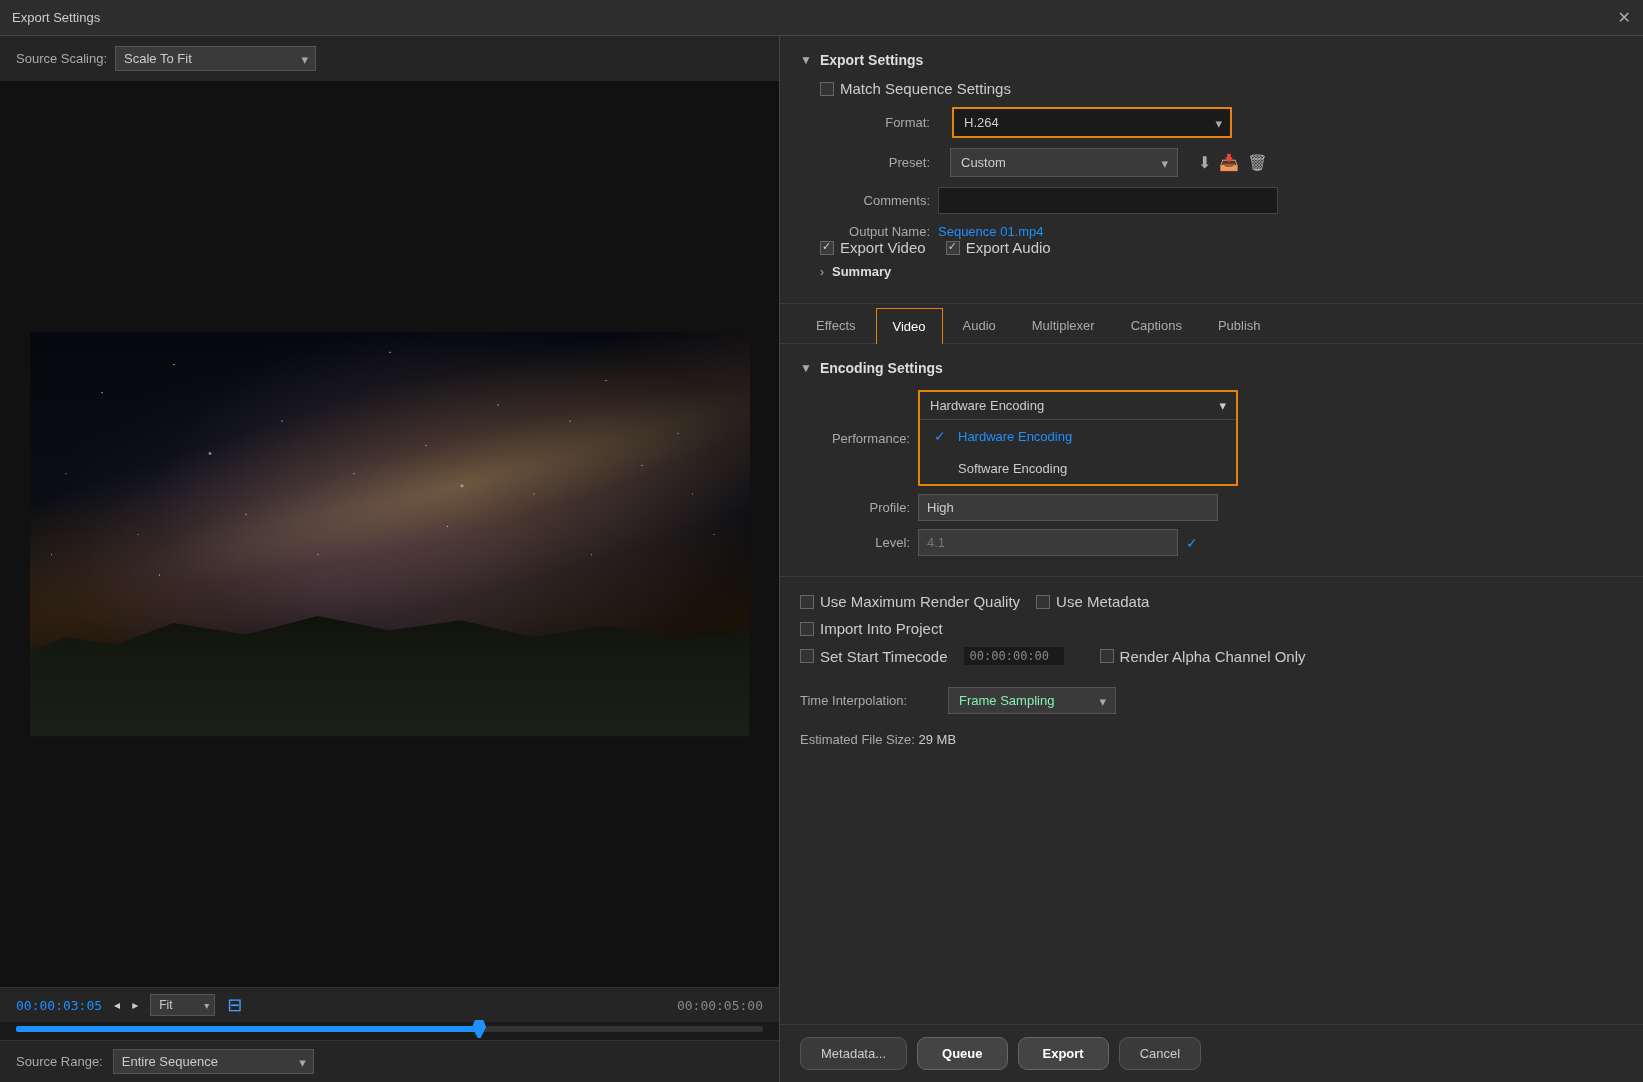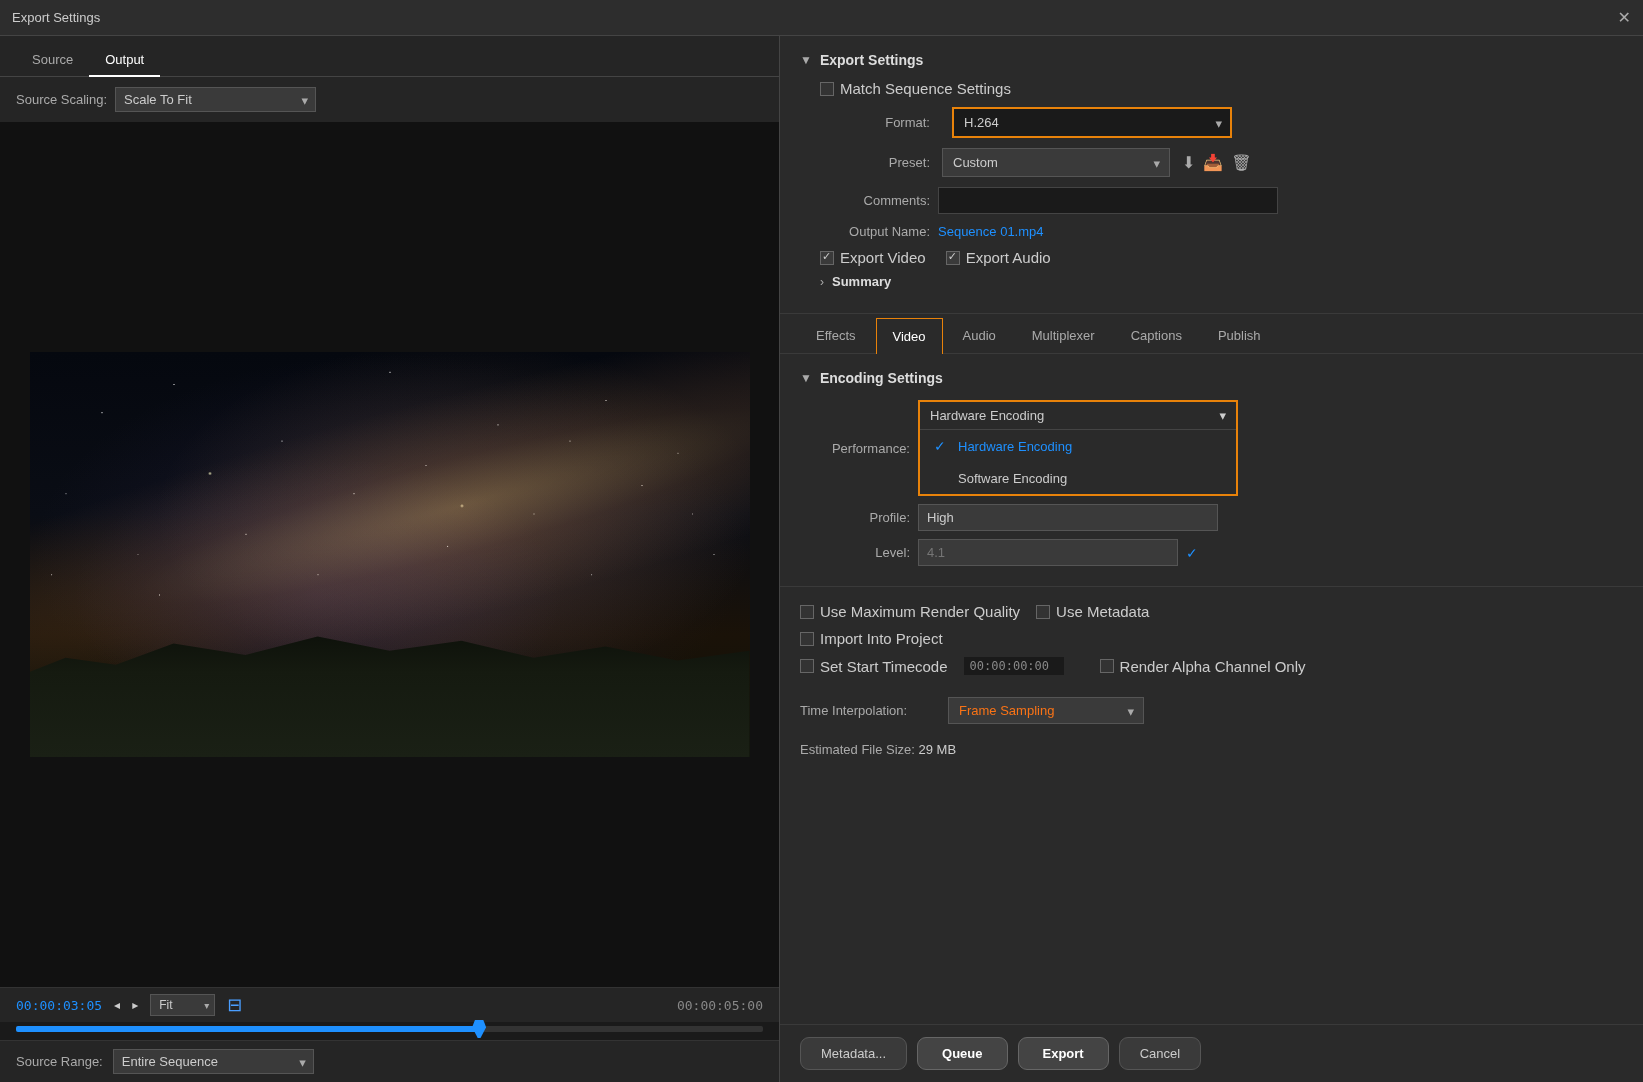--- a/index.html
+++ b/index.html
@@ -340,21 +340,21 @@
       position: absolute;
       right: 10px;
       top: 50%;
       transform: translateY(-50%);
       color: #aaa;
       pointer-events: none;
     }
     .preset-row {
       display: flex;
       align-items: center;
-      gap: 12px;
+      gap: 20px;
       padding-left: 20px;
       margin-bottom: 10px;
     }
     .preset-select {
       background: #3a3a3a;
       border: 1px solid #555;
       color: #ccc;
       padding: 6px 30px 6px 10px;
       font-size: 13px;
       appearance: none;
@@ -395,21 +395,20 @@
       color: #ccc;
       padding: 5px 8px;
       font-size: 13px;
       width: 340px;
     }
     .output-name-row {
       display: flex;
       align-items: center;
       gap: 8px;
       padding-left: 20px;
-      margin-bottom: 10px;
     }
     .output-name-link {
       color: #1e90ff;
       font-size: 13px;
       cursor: pointer;
       text-decoration: none;
     }
     .export-check-row {
       display: flex;
       align-items: center;
@@ -588,25 +587,25 @@
       padding: 10px 20px;
     }
     .time-interp-label {
       color: #aaa;
       font-size: 13px;
       min-width: 140px;
     }
     .time-interp-select {
       background: #3a3a3a;
       border: 1px solid #555;
-      color: #f97316;
+      color: #86efac;
       padding: 5px 30px 5px 10px;
       font-size: 13px;
       appearance: none;
-      width: 196px;
+      width: 168px;
     }
     .time-interp-wrapper {
       position: relative;
     }
     .time-interp-wrapper::after {
       content: '▾';
       position: absolute;
       right: 10px;
       top: 50%;
       transform: translateY(-50%);
@@ -662,28 +661,20 @@
 
 <div class="title-bar">
   <span class="title-bar-text">Export Settings</span>
   <span class="close-btn">✕</span>
 </div>
 
 <div class="main-layout">
 
   <div class="left-panel">
 
-    <div class="tabs-row">
-      <div class="tab">
-        <span>Source</span>
-      </div>
-      <div class="tab active">
-        <span>Output</span>
-      </div>
-    </div>
 
     <div class="source-scaling-row">
       <span class="source-scaling-label">Source Scaling:</span>
       <div class="select-wrapper">
         <select class="source-scaling-select">
           <option>Scale To Fit</option>
           <option>Stretch To Fill</option>
           <option>Scale To Fill</option>
         </select>
       </div>

